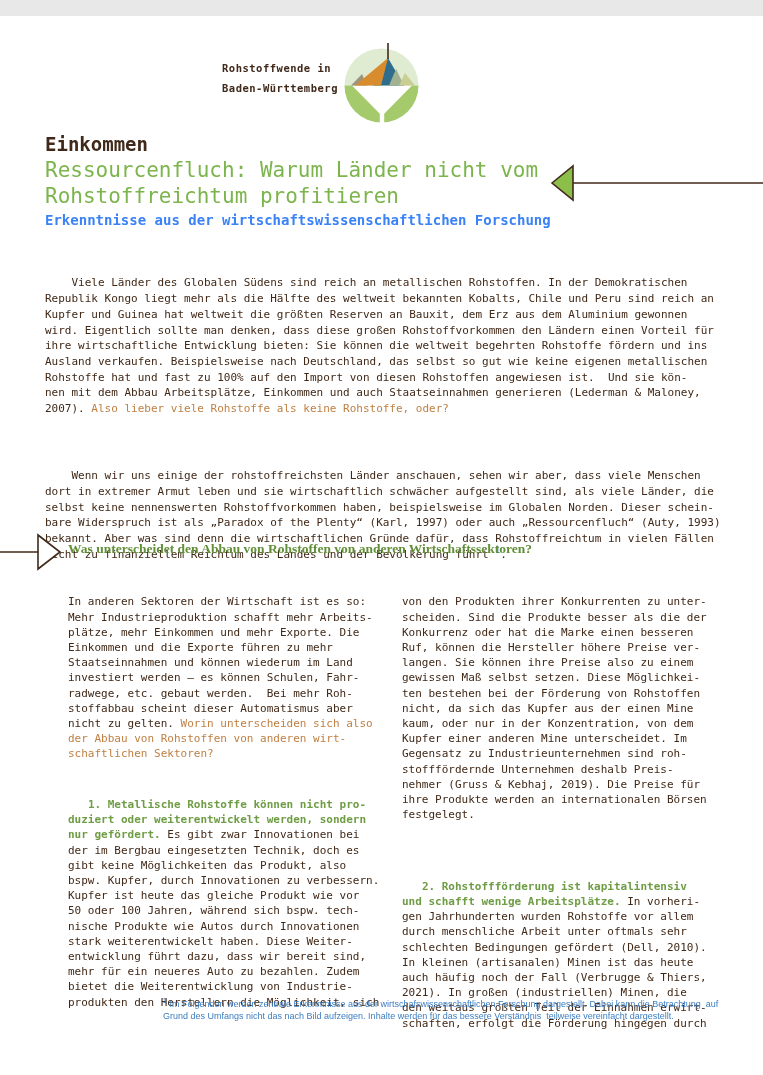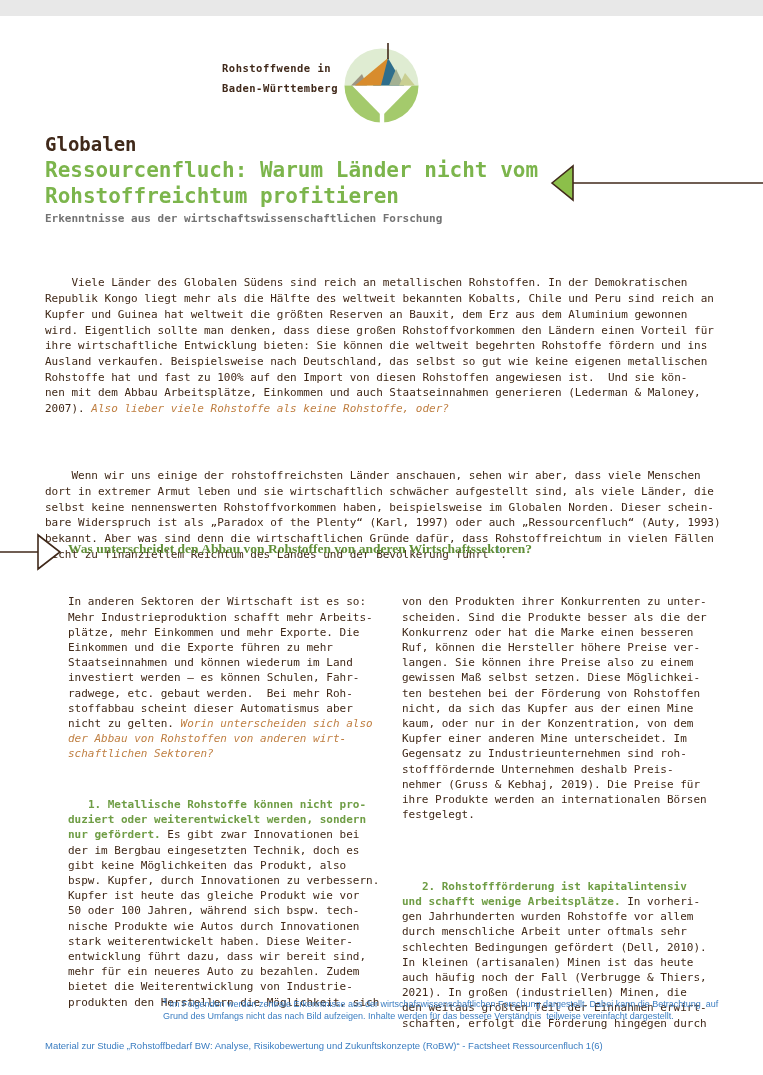--- a/index.html
+++ b/index.html
@@ -31,38 +31,38 @@
   }
   .logo-svg { left: 343px; top: 25px; }
 
   
   .kicker {
     left: 45px; top: 117px;
     font-size: 19px; font-weight: bold; color: #40291a;
   }
   .main-title {
     left: 45px; top: 141px;
-    font-size: 21px; font-weight: bold; line-height: 26px;
+    font-size: 21px; font-weight: normal; line-height: 26px;
     color: #7cb54c; white-space: pre-wrap;
   }
   .subtitle {
     left: 45px; top: 196px;
-    font-size: 11px; font-weight: bold; color: #737373;
+    font-size: 14px; font-weight: bold; color: #3b82f6;
   }
   .title-arrow { left: 545px; top: 148px; }
   .section-arrow { left: 0px; top: 515px; }
 
   
   .intro {
     left: 45px; top: 228px; width: 692px;
     font-size: 11px; line-height: 15.7px;
     white-space: pre-wrap;
   }
   .intro p + p { margin-top: 20px; }
-  .italic-q { font-style: italic; color: #bf7f42; }
+  .italic-q { color: #bf7f42; }
   .sup-ref {
     vertical-align: super; font-size: 8px; line-height: 0;
     color: #4e92cc; font-weight: bold;
   }
 
   
   .section-heading {
     left: 68px; top: 525px;
     font-size: 13.5px; font-weight: bold; color: #618f38; font-family: Liberation Serif, serif;
   }
@@ -108,21 +108,21 @@
     <rect x="36.8" y="72" width="4.4" height="14" fill="#ffffff"></rect>
     <polygon points="8,44.5 24,44.5 19,33" fill="#9c9582"></polygon>
     <polygon points="30,44.5 61,44.5 45,17" fill="#2e6e8c"></polygon>
     <polygon points="12,44.5 38,44.5 45,17" fill="#d88c2d"></polygon>
     <polygon points="46,44.5 61,44.5 53,28" fill="#a3b193"></polygon>
     <polygon points="56,44.5 72,44.5 62,32" fill="#c9cf92"></polygon>
     <line x1="45" y1="2" x2="45" y2="18" stroke="#40291a" stroke-width="1.6"></line>
   </svg>
 
 
-  <div class="abs kicker">Globalen</div>
+  <div class="abs kicker">Einkommen</div>
   <div class="abs main-title">Ressourcenfluch: Warum Länder nicht vom
 Rohstoffreichtum profitieren</div>
   <div class="abs subtitle">Erkenntnisse aus der wirtschaftswissenschaftlichen Forschung</div>
 
   <svg class="abs title-arrow" width="218" height="38" viewBox="0 0 218 38">
     <line x1="24" y1="19" x2="218" y2="19" stroke="#40291a" stroke-width="1.6"></line>
     <polygon points="7,19 28,2 28,36" fill="#8cbf4a" stroke="#40291a" stroke-width="1.6"></polygon>
   </svg>
 
   <div class="abs intro">
@@ -202,15 +202,14 @@
 In kleinen (artisanalen) Minen ist das heute
 auch häufig noch der Fall (Verbrugge &amp; Thiers,
 2021). In großen (industriellen) Minen, die
 den weitaus größten Teil der Einnahmen erwirt-
 schaften, erfolgt die Förderung hingegen durch</span></p>
   </div>
 
   <div class="abs footnote"><span class="fn-ref">1</span><span> Im Folgenden werden zentrale Erkenntnisse aus der wirtschafswissenschaftlichen Forschung dargestellt. Dabei kann die Betrachtung  auf
 Grund des Umfangs nicht das nach Bild aufzeigen. Inhalte werden für das bessere Verständnis  teilweise vereinfacht dargestellt.</span></div>
 
-  <div class="abs footer">Material zur Studie „Rohstoffbedarf BW: Analyse, Risikobewertung und Zukunftskonzepte (RoBW)“ - Factsheet Ressourcenfluch 1(6)</div>
 
 </div>
 
 </body></html>

